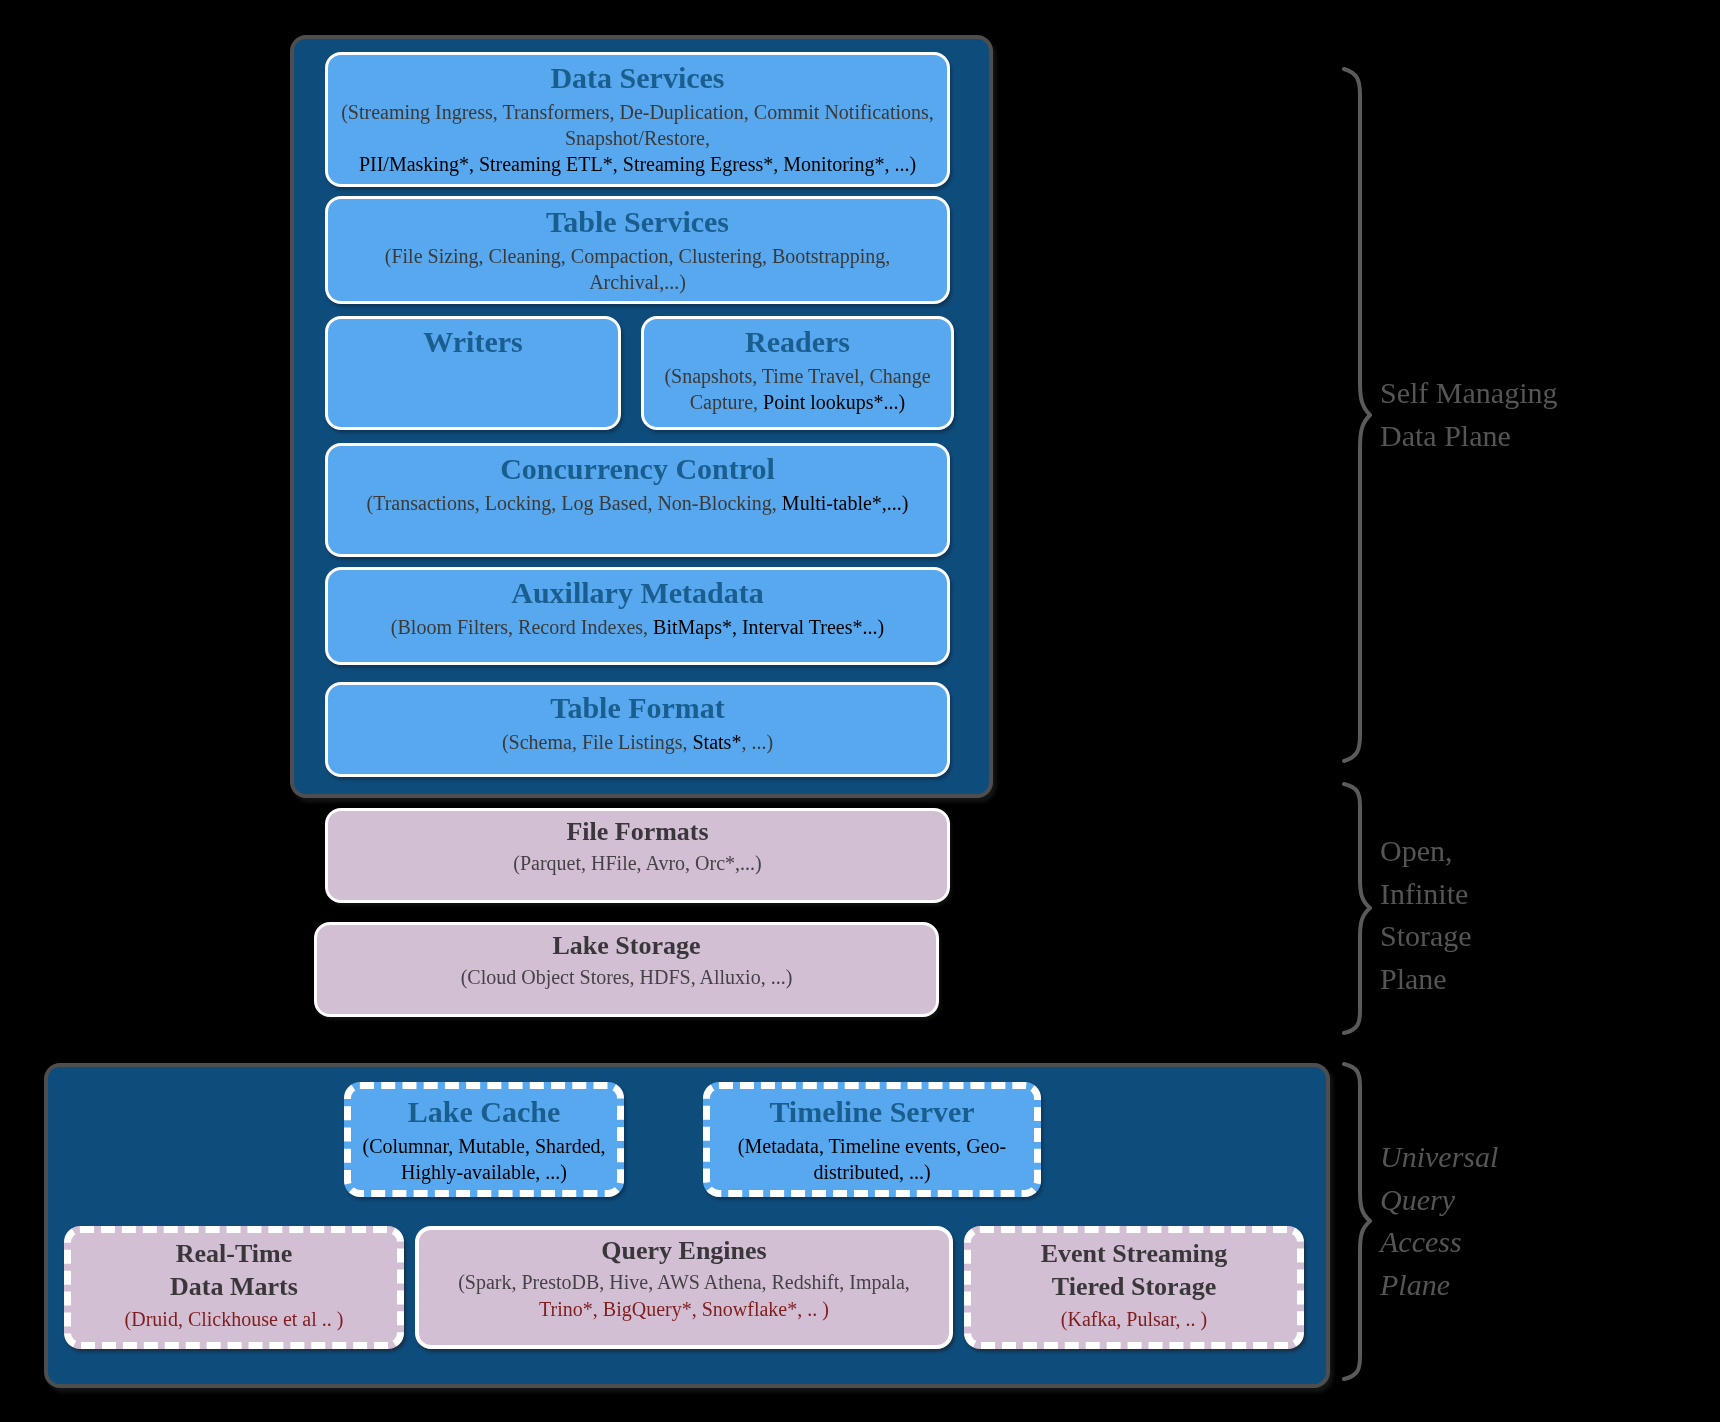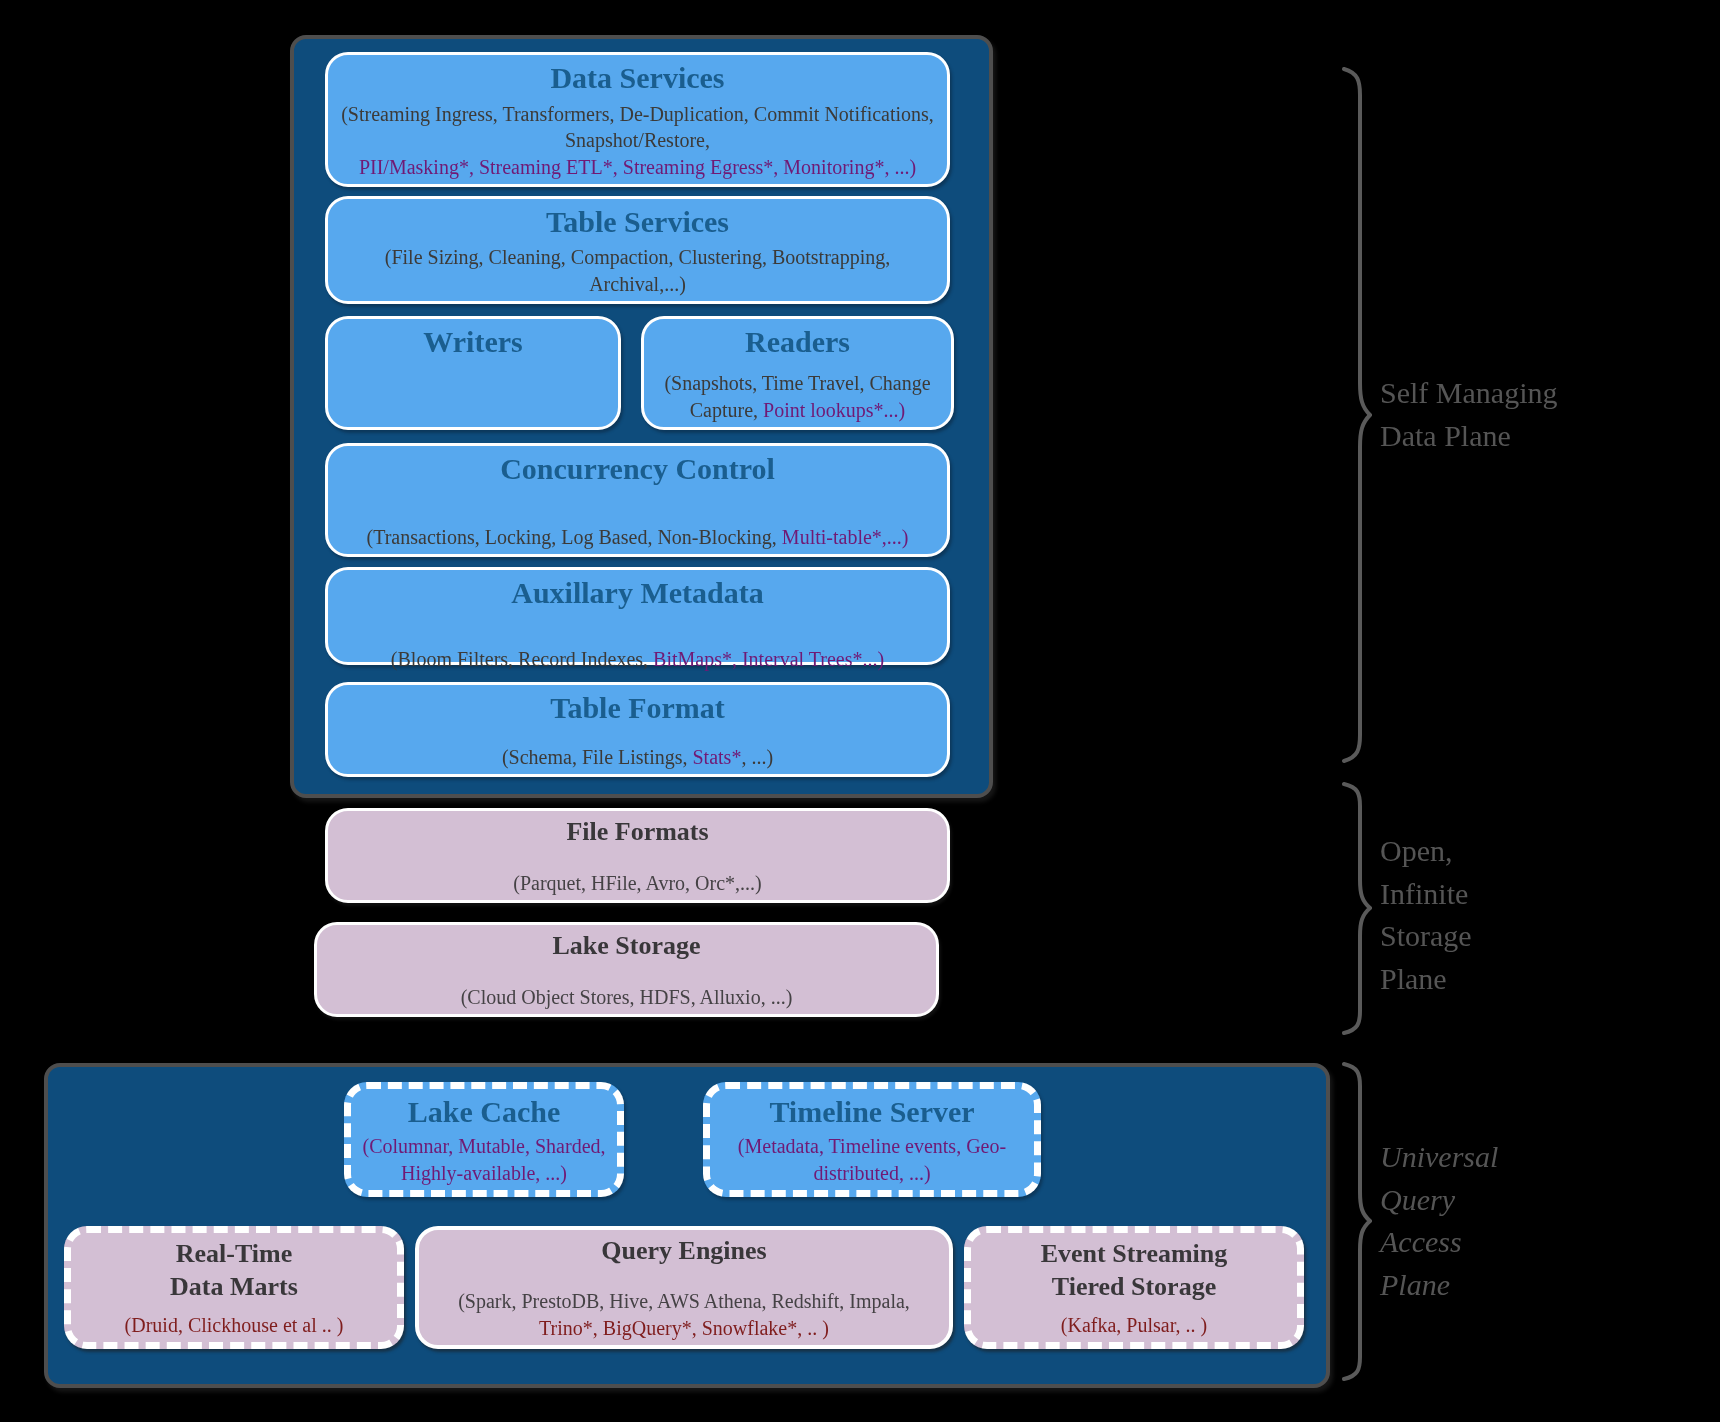--- a/index.html
+++ b/index.html
@@ -5,31 +5,31 @@
   html,body{margin:0;padding:0;background:#000;}
   .stage{
     position:relative;width:1720px;height:1422px;background:#000;overflow:hidden;
     font-family:"Liberation Serif","DejaVu Serif",serif;
   }
   .container{
     position:absolute;background:#0e4c7c;border:4px solid #4e4e4e;border-radius:16px;
     box-shadow:3px 4px 4px rgba(40,40,40,.55);
   }
   .box{
-    position:absolute;display:flex;flex-direction:column;justify-content:space-between;
-    text-align:center;border-radius:23px;box-sizing:border-box;padding:4px 10px;
+    position:absolute;display:flex;flex-direction:column;justify-content:flex-start;
+    text-align:center;border-radius:16px;box-sizing:border-box;padding:4px 10px;
   }
   .blue{background:#57a8ee;border:3px solid #ffffff;box-shadow:2px 3px 3px rgba(10,30,50,.45);}
   .pink{background:#d3bfd4;border:3px solid #ffffff;box-shadow:2px 3px 3px rgba(30,30,30,.55);}
   .dashed{border-style:dashed;border-width:7px;}
   .blue .title{color:#1a5e8f;font-weight:bold;font-size:30px;line-height:1.25;}
   .pink .title{color:#39373a;font-weight:bold;font-size:26px;line-height:1.28;}
   .sub{font-size:20px;line-height:1.32;color:#3c3a38;margin-top:2px;}
   .pink .sub{color:#454245;}
-  .muted{color:#701a75;}
+  .muted{color:#000000;}
   .pink .muted{color:#7f1d1d;}
   .block{display:block;}
   .plane-label{
     position:absolute;left:1380px;transform:translateY(-50%);
     color:#555555;font-size:30px;line-height:1.42;white-space:pre-line;
   }
   .brace{position:absolute;left:1340px;}
   .brace path{stroke:#5a5a5a;stroke-width:4;fill:none;stroke-linecap:round;}
 </style>
 </head>
@@ -56,21 +56,21 @@
     <div class="box blue" style="left:347px;top:277px;width:313px;height:114px;">
       <div class="title">Readers</div>
       <div class="sub"><span>(Snapshots, Time Travel, Change Capture, </span><span class="muted">Point lookups*...)</span></div>
     </div>
 
     <div class="box blue" style="left:31px;top:404px;width:625px;height:114px;">
       <div class="title">Concurrency Control</div>
       <div class="sub"><span>(Transactions, Locking, Log Based, Non-Blocking, </span><span class="muted">Multi-table*,...)</span></div>
     </div>
 
-    <div class="box blue" style="left:31px;top:528px;width:625px;height:98px;gap:32px;">
+    <div class="box blue" style="left:31px;top:528px;width:625px;height:98px;">
       <div class="title">Auxillary Metadata</div>
       <div class="sub"><span>(Bloom Filters, Record Indexes, </span><span class="muted">BitMaps*, Interval Trees*...)</span></div>
     </div>
 
     <div class="box blue" style="left:31px;top:643px;width:625px;height:95px;">
       <div class="title">Table Format</div>
       <div class="sub"><span>(Schema, File Listings, </span><span class="muted">Stats*</span><span>, ...)</span></div>
     </div>
   </div>
 

